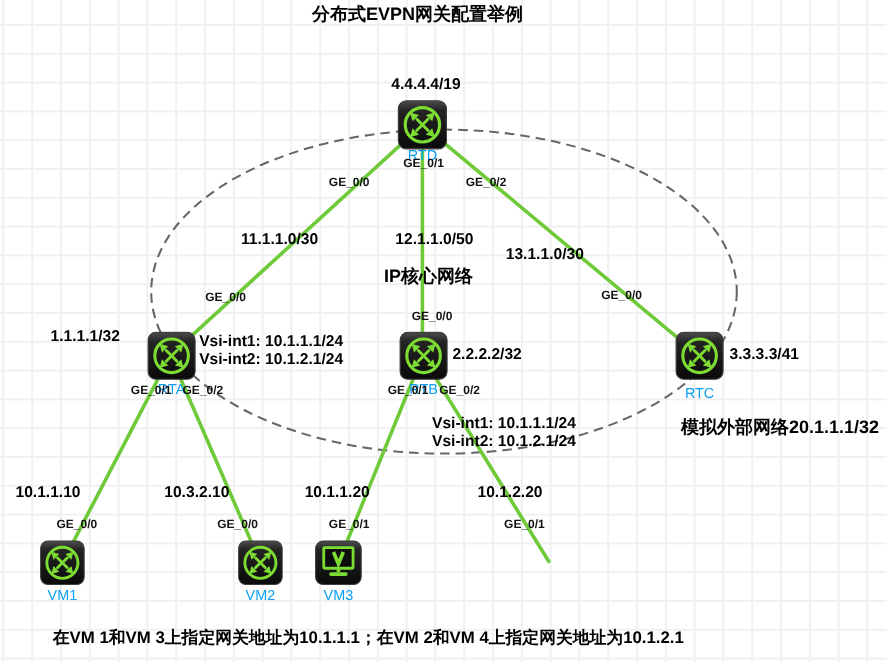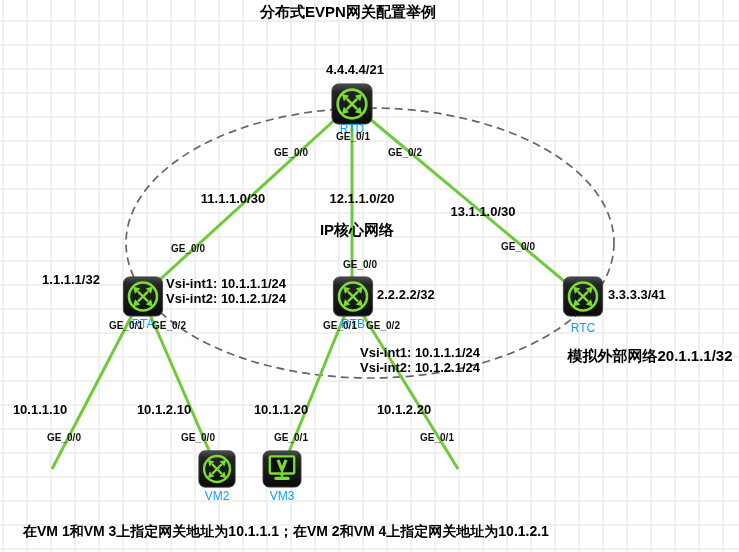--- a/index.html
+++ b/index.html
@@ -98,45 +98,51 @@
         <use href="#routerGlyph"></use>
       </svg>
     <div class="name cx" style="top:41px">RTB</div>
   </div>
   <div class="node" style="left:562px;top:276px">
     <svg width="42" height="41" viewBox="0 0 44 44">
         <use href="#routerGlyph"></use>
       </svg>
     <div class="name cx" style="top:45px">RTC</div>
   </div>
+  <div class="node" style="left:32px;top:450px">
+    <svg width="40" height="38" viewBox="0 0 44 44">
+        <use href="#routerGlyph"></use>
+      </svg>
+    <div class="name cx" style="top:39px">VM1</div>
+  </div>
   <div class="node" style="left:197px;top:450px">
     <svg width="40" height="38" viewBox="0 0 44 44">
         <use href="#routerGlyph"></use>
       </svg>
     <div class="name cx" style="top:39px">VM2</div>
   </div>
   <div class="node" style="left:262px;top:450px">
     <svg width="40" height="38" viewBox="0 0 44 42">
         <use href="#monitorGlyph"></use>
       </svg>
     <div class="name cx" style="top:39px">VM3</div>
   </div>
 
-  <div class="lbl cx" style="left:355px;top:62px">4.4.4.4/21</div>
+  <div class="lbl cx" style="left:355px;top:62px">4.4.4.4/19</div>
   <div class="lbl cx" style="left:71px;top:272px">1.1.1.1/32</div>
   <div class="lbl" style="left:377px;top:287px">2.2.2.2/32</div>
   <div class="lbl" style="left:608px;top:287px">3.3.3.3/41</div>
   <div class="lbl cx" style="left:40px;top:402px">10.1.1.10</div>
-  <div class="lbl cx" style="left:164px;top:402px">10.1.2.10</div>
+  <div class="lbl cx" style="left:164px;top:402px">10.3.2.10</div>
   <div class="lbl cx" style="left:281px;top:402px">10.1.1.20</div>
-  <div class="lbl cx" style="left:404px;top:402px">10.1.2.20</div>
+  <div class="lbl cx" style="left:425px;top:402px">10.1.2.20</div>
 
   <div class="lbl cx" style="left:233px;top:191px">11.1.1.0/30</div>
-  <div class="lbl cx" style="left:362px;top:191px">12.1.1.0/20</div>
-  <div class="lbl cx" style="left:483px;top:204px">13.1.1.0/30</div>
+  <div class="lbl cx" style="left:362px;top:191px">12.1.1.0/50</div>
+  <div class="lbl cx" style="left:454px;top:204px">13.1.1.0/30</div>
   <div class="lbl cjk cx" style="left:357px;top:221px">IP核心网络</div>
   <div class="lbl cjk cx" style="left:650px;top:347px">模拟外部网络20.1.1.1/32</div>
 
   <div class="lbl vsi" style="left:166px;top:276px">
     <div>Vsi-int1: 10.1.1.1/24</div>
     <div>Vsi-int2: 10.1.2.1/24</div>
   </div>
   <div class="lbl vsi" style="left:360px;top:345px">
     <div>Vsi-int1: 10.1.1.1/24</div>
     <div>Vsi-int2: 10.1.2.1/24</div>
@@ -150,15 +156,15 @@
   <div class="ge cx" style="left:518px;top:241px">GE_0/0</div>
   <div class="ge cx" style="left:126px;top:320px">GE_0/1</div>
   <div class="ge cx" style="left:169px;top:320px">GE_0/2</div>
   <div class="ge cx" style="left:340px;top:320px">GE_0/1</div>
   <div class="ge cx" style="left:383px;top:320px">GE_0/2</div>
   <div class="ge cx" style="left:64px;top:432px">GE_0/0</div>
   <div class="ge cx" style="left:198px;top:432px">GE_0/0</div>
   <div class="ge cx" style="left:291px;top:432px">GE_0/1</div>
   <div class="ge cx" style="left:437px;top:432px">GE_0/1</div>
 
-  <div class="lbl foot" style="left:23px;top:523px">在VM 1和VM 3上指定网关地址为10.1.1.1；在VM 2和VM 4上指定网关地址为10.1.2.1</div>
+  <div class="lbl foot" style="left:44px;top:523px">在VM 1和VM 3上指定网关地址为10.1.1.1；在VM 2和VM 4上指定网关地址为10.1.2.1</div>
 
 </div>
 
 </body></html>

